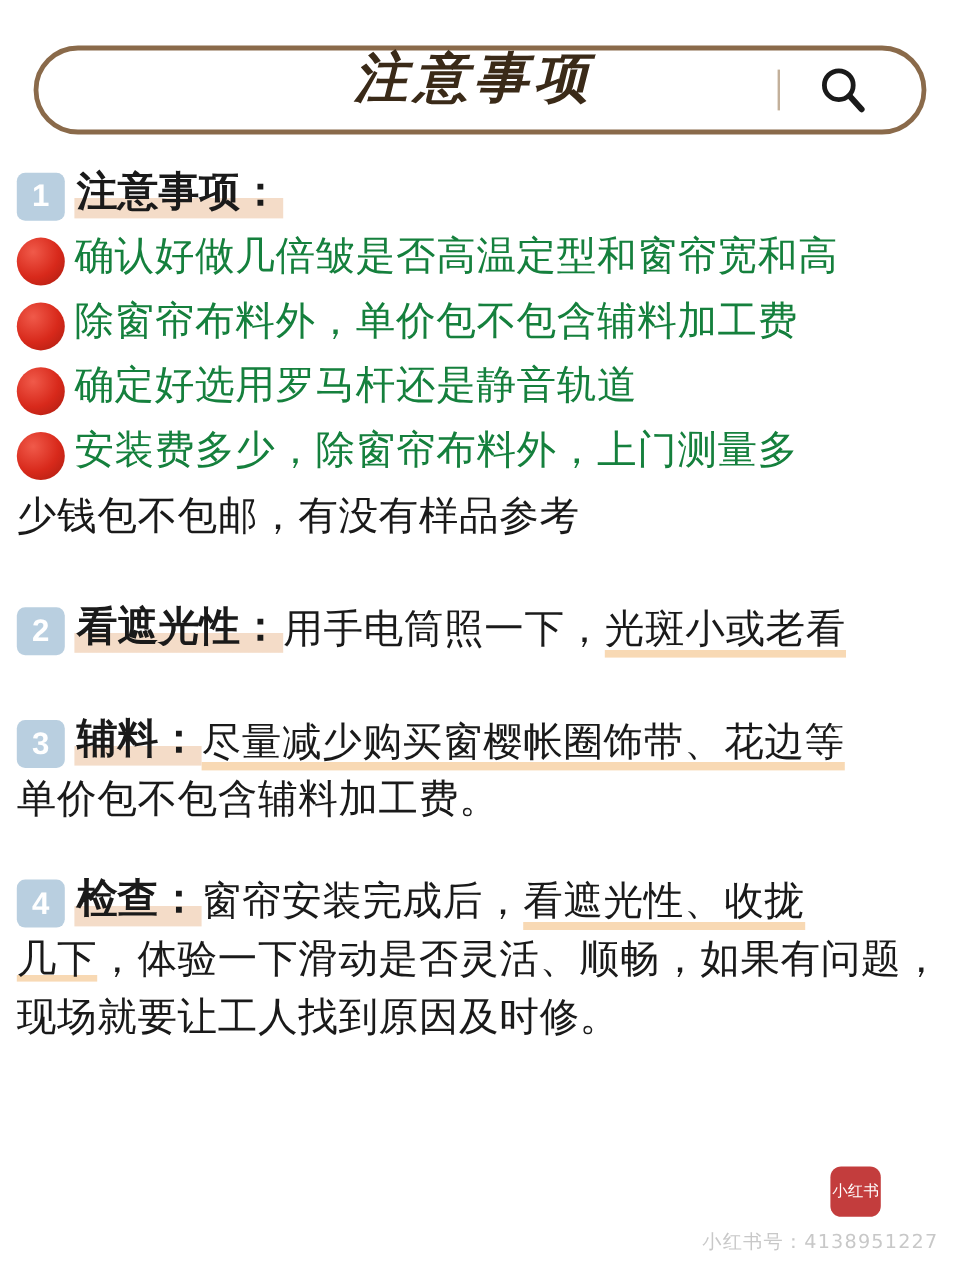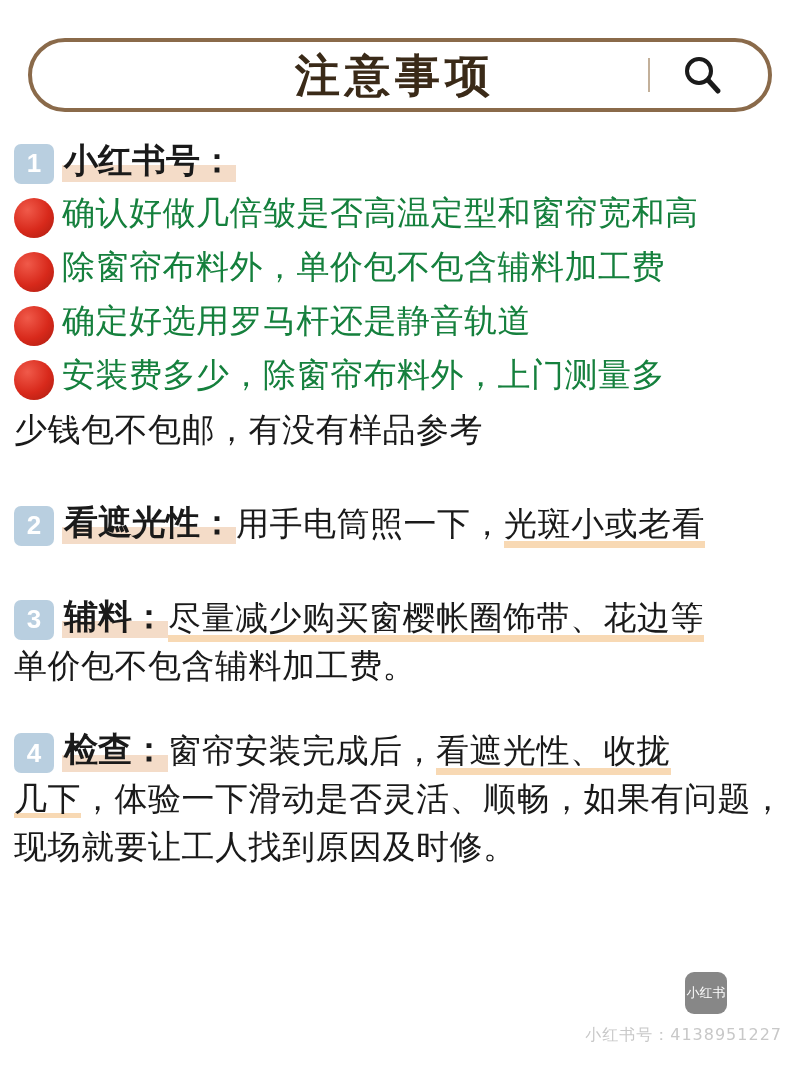--- a/index.html
+++ b/index.html
@@ -18,24 +18,24 @@
 
   
   .header-wrap {
     padding: 38px 28px 0 28px;
   }
   .header-pill {
     height: 74px;
     border: 4px solid #8a6a4a;
     border-radius: 40px;
     display: flex;
-    align-items: center;
     justify-content: center;
     position: relative;
     background: #ffffff;
+    font-style: italic;
   }
   .header-title {
     font-size: 45px;
     font-weight: bold;
     letter-spacing: 5px;
     color: #3a2a18;
     font-family: "DejaVu Sans", "Liberation Sans", sans-serif;
     line-height: 1;
     padding-right: 10px;
   }
@@ -144,26 +144,26 @@
     line-height: 1.45;
     letter-spacing: 0.5px;
   }
 
   .gap-lg { height: 42px; }
   .gap-md { height: 34px; }
 
   
   .wm-logo {
     position: absolute;
-    right: 73px;
+    right: 66px;
     bottom: 52px;
     width: 42px;
     height: 42px;
     border-radius: 9px;
-    background: #737373;
+    background: #b91c1c;
     color: #ffffff;
     font-size: 13px;
     display: flex;
     align-items: center;
     justify-content: center;
     font-family: "DejaVu Sans", sans-serif;
     opacity: .85;
   }
   .wm-text {
     position: absolute;
@@ -189,21 +189,21 @@
       </svg>
     </div>
   </div>
 </div>
 
 <div class="content">
 
   <div class="section">
     <div class="sec-head">
       <span class="num-box">1</span>
-      <span class="sec-title">小红书号：</span>
+      <span class="sec-title">注意事项：</span>
     </div>
     <div class="bullets">
       <div class="bullet-row">
         <span class="dot"></span>
         <span class="bullet-text">确认好做几倍皱是否高温定型和窗帘宽和高</span>
       </div>
       <div class="bullet-row">
         <span class="dot"></span>
         <span class="bullet-text">除窗帘布料外，单价包不包含辅料加工费</span>
       </div>

